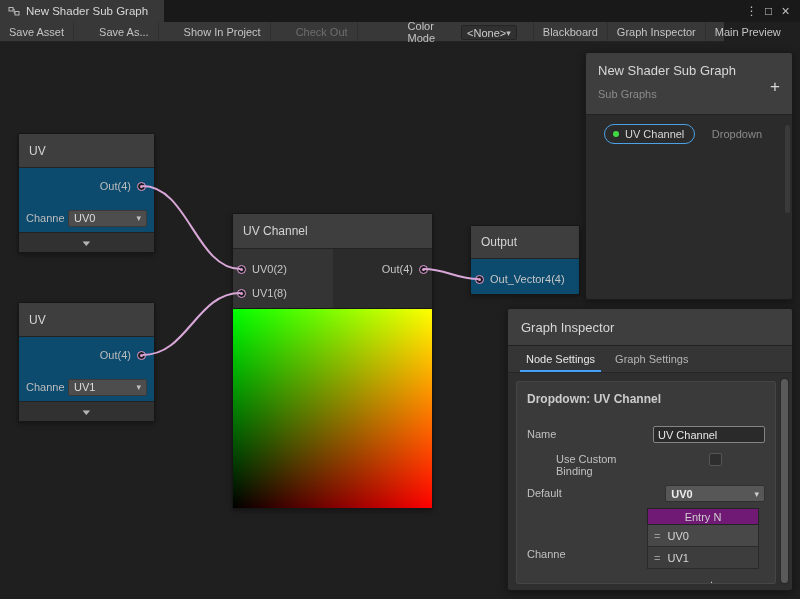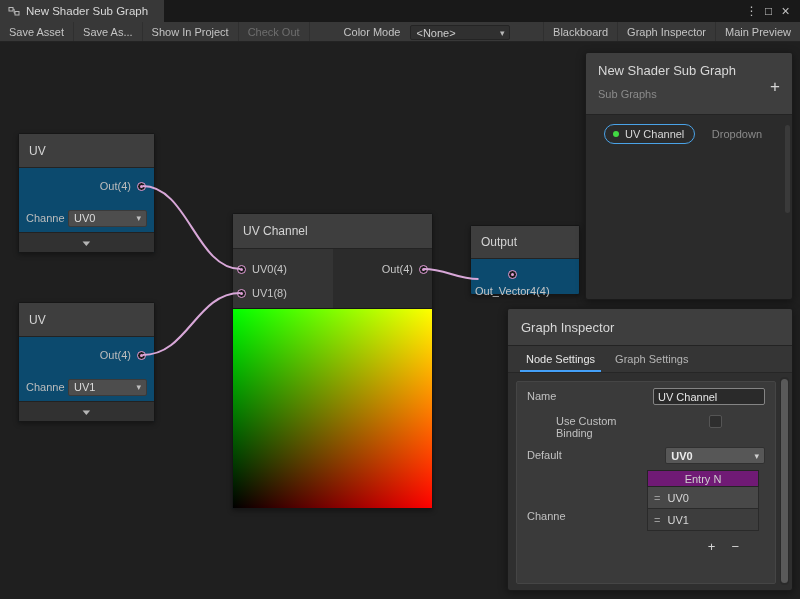--- a/index.html
+++ b/index.html
@@ -11,21 +11,21 @@
   }
 
   
   .tabbar { position:absolute; left:0; top:0; width:800px; height:22px; background:#191919; display:flex; align-items:stretch; z-index:10; }
   .tab { display:flex; align-items:center; gap:6px; padding:0 16px 0 8px; background:#383838; color:#d8d8d8; font-size:11.5px; }
   .tab-icon { width:12px; height:12px; display:inline-block; }
   .win-controls { margin-left:auto; display:flex; align-items:center; padding-right:6px; color:#c0c0c0; }
   .win-controls span { width:17px; text-align:center; font-size:12px; cursor:default; }
 
   
-  .toolbar { position:absolute; left:0; top:22px; width:800px; height:20px; background:#383838; border-bottom:1px solid #232323; display:flex; align-items:stretch; z-index:10; color:#c4c4c4; }
+  .toolbar { position:absolute; left:0; top:22px; width:724px; height:20px; background:#383838; border-bottom:1px solid #232323; display:flex; align-items:stretch; z-index:10; color:#c4c4c4;gap:16px; }
   .tb-btn { display:flex; align-items:center; padding:0 9px; border-right:1px solid #2f2f2f; white-space:nowrap; }
   .tb-btn.disabled { color:#6e6e6e; }
   .tb-label { display:flex; align-items:center; padding:0 8px; margin-left:26px; border:none; }
   .tb-dropdown { width:100px; height:15px; margin:2px 0 0 2px; align-self:center; background:#303030; border:1px solid #242424; border-radius:2px; display:flex; align-items:center; padding:0 5px; color:#cccccc; }
   .tb-dropdown .arrow { margin-left:auto; font-size:9px; color:#b8b8b8; }
   .tb-right { margin-left:auto; display:flex; align-items:stretch; }
   .tb-right .tb-btn { border-right:none; border-left:1px solid #2f2f2f; }
 
   
   .canvas { position:absolute; left:0; top:42px; width:800px; height:557px; background:#1f1f1f; overflow:hidden; }
@@ -56,21 +56,21 @@
   .uvc-split { position:absolute; left:0; top:0; bottom:0; width:100px; background:#343434; z-index:0; }
   .uvc-row { position:relative; height:24px; display:flex; align-items:center; gap:6px; padding-left:4px; z-index:1; color:#c6c6c6; }
   .uvc-out { position:absolute; right:4px; top:11px; height:18px; display:flex; align-items:center; gap:6px; z-index:1; color:#c6c6c6; }
   .uvc-preview { width:100%; height:200px; border-top:1px solid #161616; background-color:#000;
     background-image:linear-gradient(to right,#000 0%,#ff0000 100%),linear-gradient(to top,#000 0%,#00ff00 100%);
     background-blend-mode:screen; }
 
   #node-output { left:470px; top:183px; width:110px; }
   #node-output .node-header { height:33px; }
   .output-body { position:relative; height:35px; }
-  .output-row { position:absolute; left:4px; top:11px; height:18px; display:flex; align-items:center; gap:6px; color:#c6c6c6;flex-direction:column; }
+  .output-row { position:absolute; left:4px; top:11px; height:18px; display:flex; align-items:center; gap:6px; color:#c6c6c6; }
 
   
   .blackboard { position:absolute; left:585px; top:10px; width:208px; height:248px; background:#2b2b2b; border:1px solid #1a1a1a; border-radius:3px; z-index:5; box-shadow:0 2px 8px rgba(0,0,0,.4); overflow:hidden; }
   .bb-header { height:62px; background:#3e3e3e; border-bottom:1px solid #232323; padding:10px 12px 0; position:relative; }
   .bb-title { font-size:13px; color:#d8d8d8; }
   .bb-subtitle { margin-top:10px; color:#8a8a8a; }
   .bb-add { position:absolute; right:12px; top:24px; font-size:17px; color:#d6d6d6; cursor:default; }
   .bb-row { margin-top:9px; display:flex; align-items:center; padding:0 16px 0 18px; }
   .bb-pill { height:20px; border:1px solid #4aa3e8; border-radius:10px; display:flex; align-items:center; gap:6px; padding:0 10px 0 8px; background:#2b2b2b; color:#d6d6d6; }
   .bb-dot { width:6px; height:6px; border-radius:50%; background:#41d943; }
@@ -192,21 +192,21 @@
   </div>
 
   <div class="node" id="node-uvc">
     <div class="node-header">
       <span>UV Channel</span>
     </div>
     <div class="uvc-body">
       <div class="uvc-split"></div>
       <div class="uvc-row">
         <span class="port"></span>
-        <span>UV0(4)</span>
+        <span>UV0(2)</span>
       </div>
       <div class="uvc-row">
         <span class="port"></span>
         <span>UV1(8)</span>
       </div>
       <div class="uvc-out">
         <span>Out(4)</span>
         <span class="port"></span>
       </div>
     </div>
@@ -243,20 +243,21 @@
 
   <div class="inspector">
     <div class="gi-header">
       <span>Graph Inspector</span>
     </div>
     <div class="gi-tabs">
       <div class="gi-tab active">Node Settings</div>
       <div class="gi-tab">Graph Settings</div>
     </div>
     <div class="gi-content">
+      <div class="gi-section-title">Dropdown: UV Channel</div>
 
       <div class="gi-row">
         <span class="gi-label">Name</span>
         <input class="gi-input" value="UV Channel" style="">
       </div>
 
       <div class="gi-row">
         <span class="gi-label narrow">Use Custom Binding</span>
         <span class="gi-checkbox"></span>
       </div>

